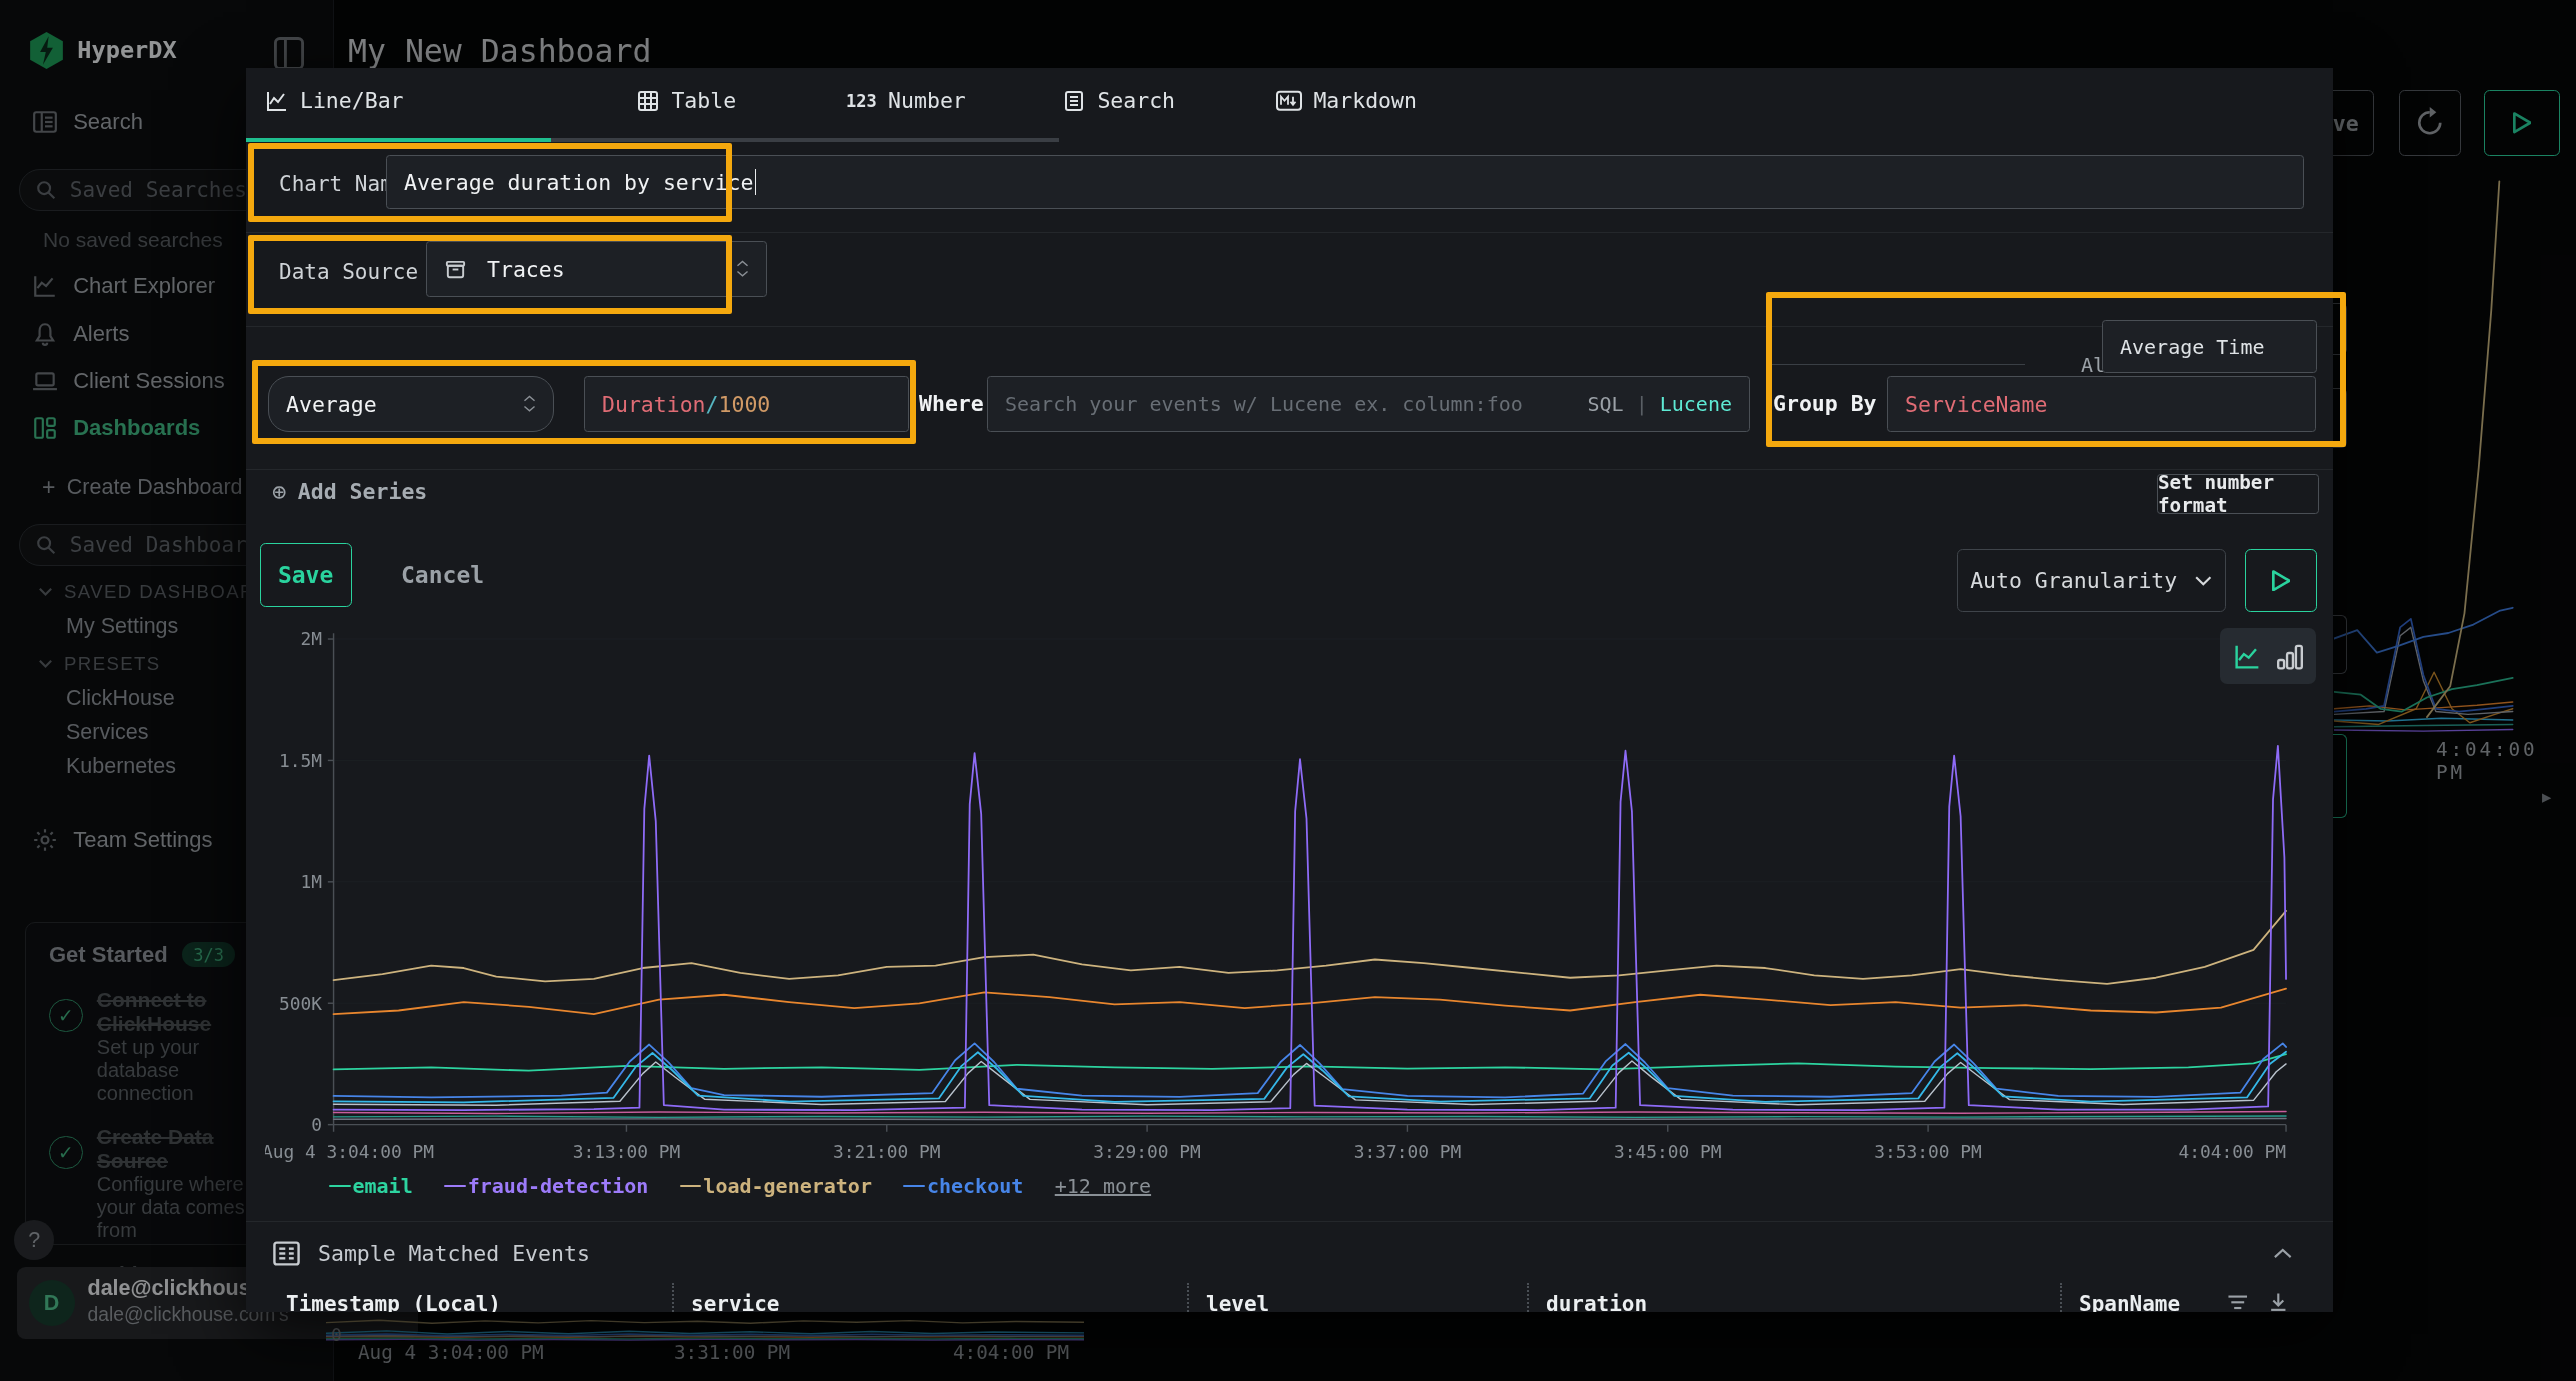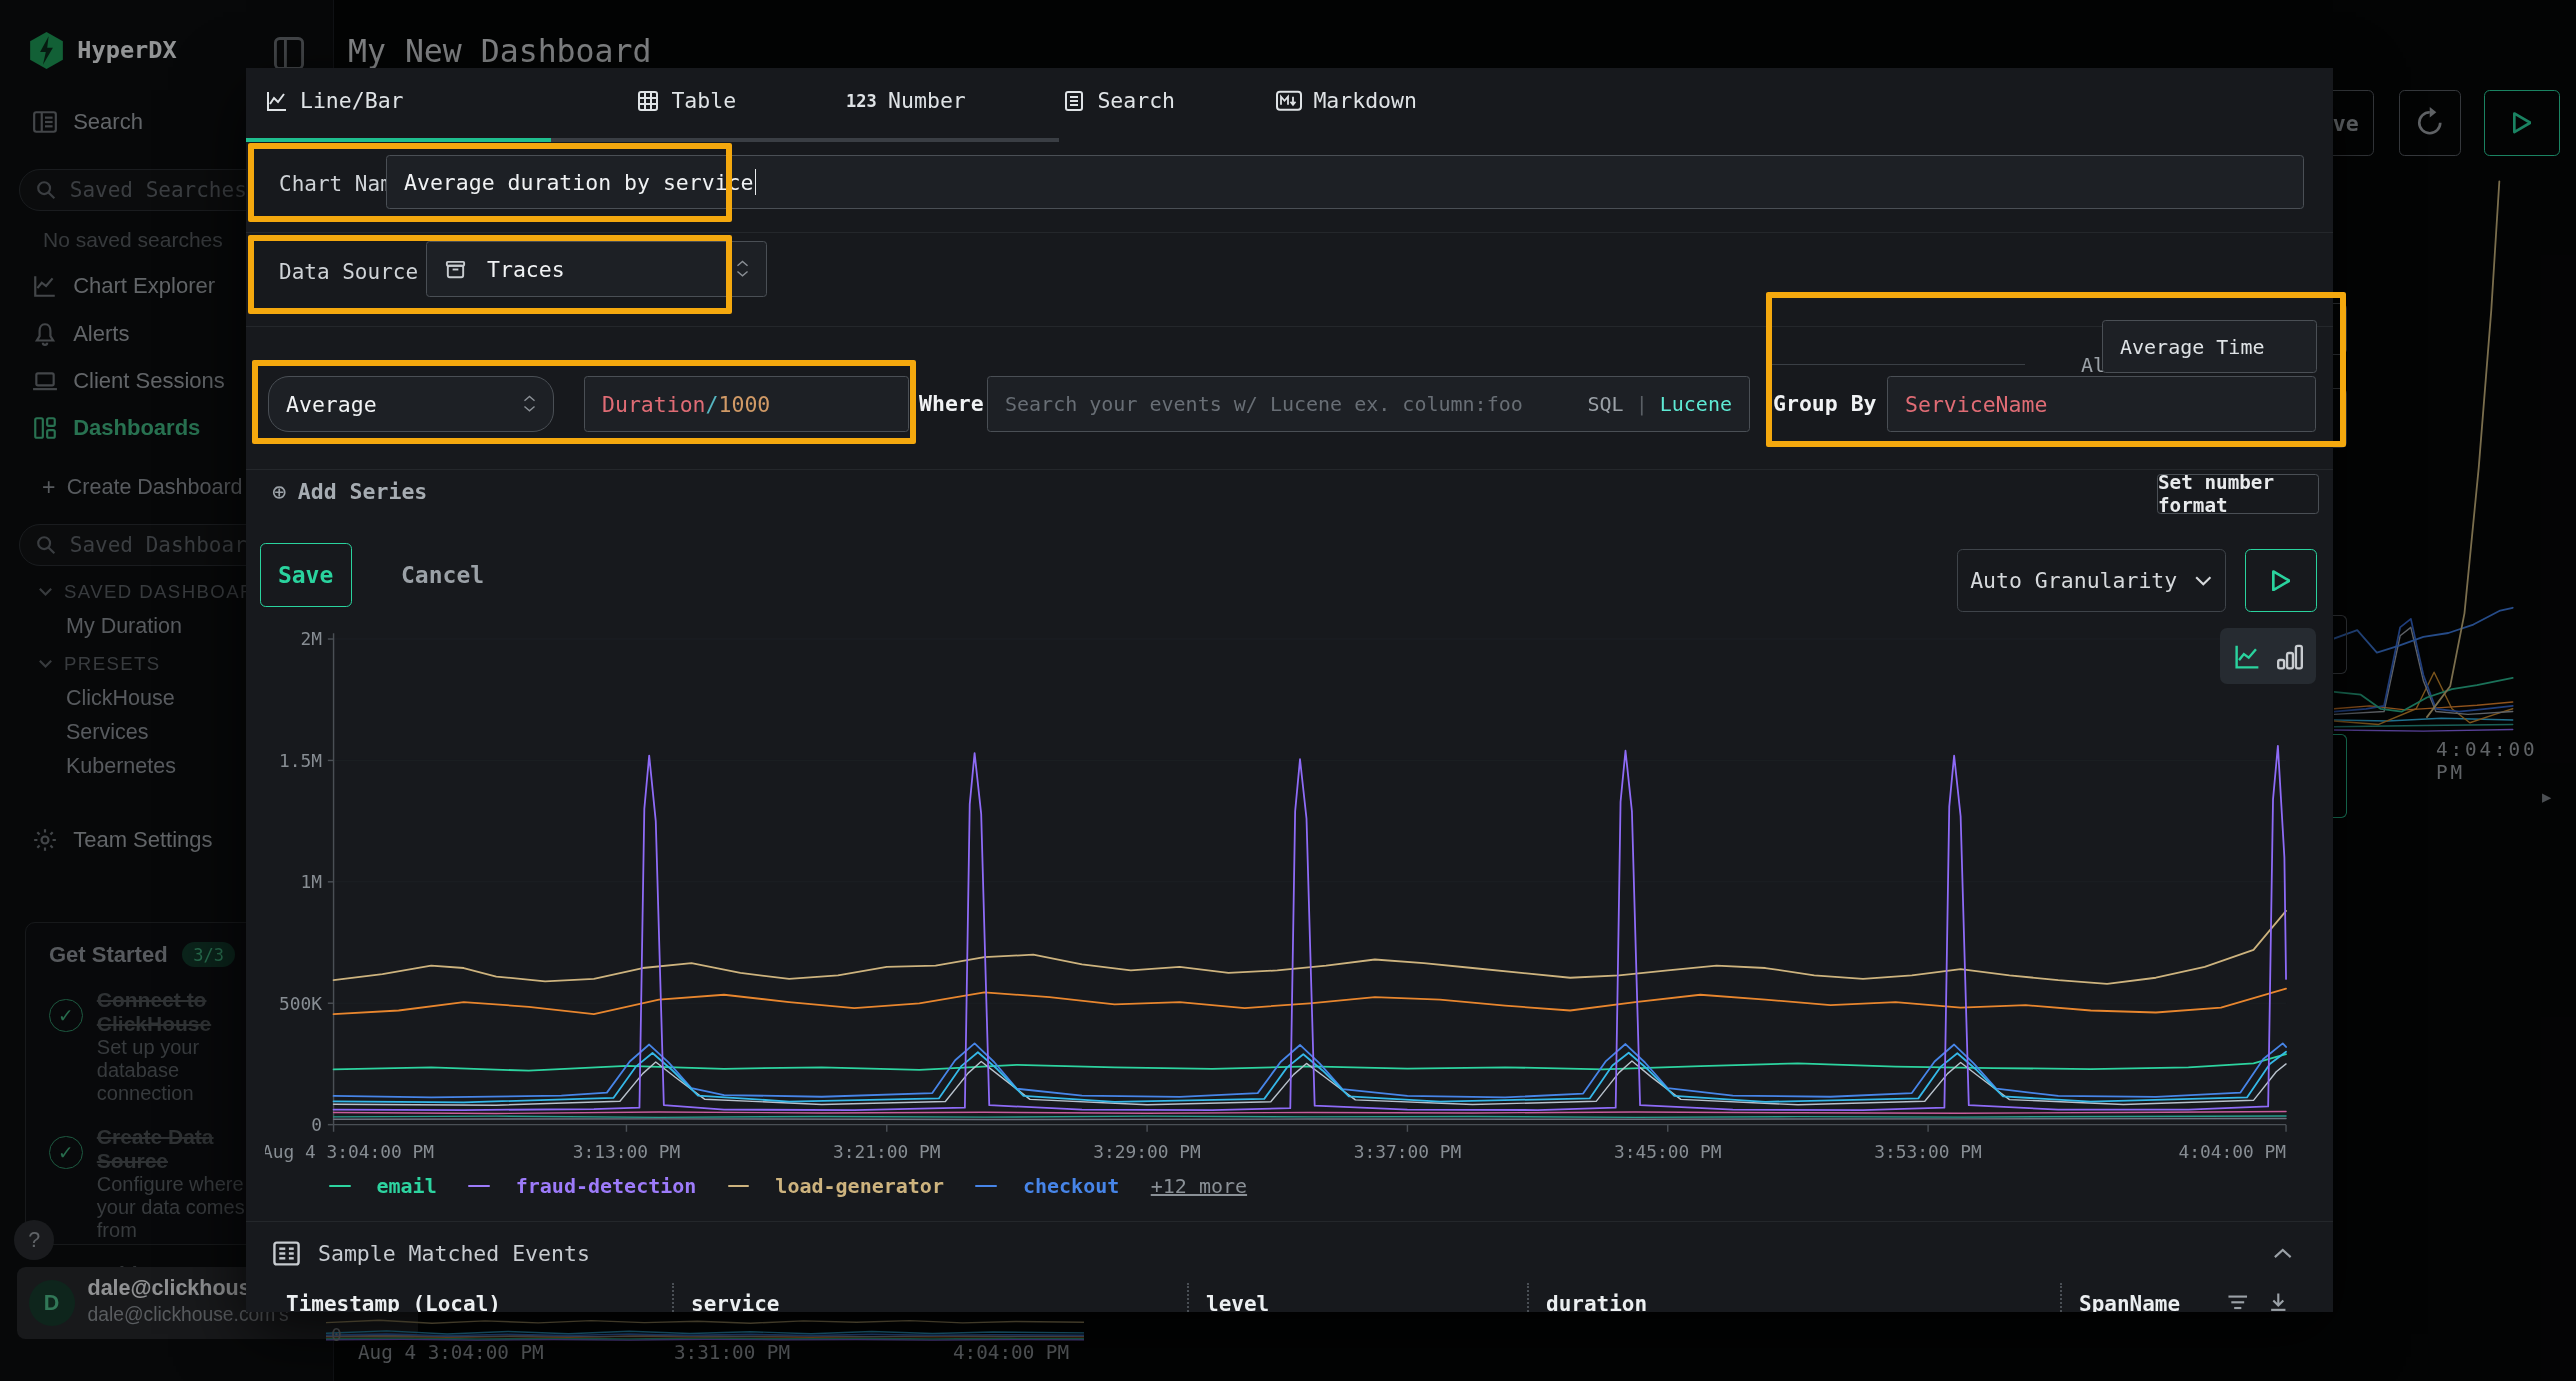--- a/index.html
+++ b/index.html
@@ -41,21 +41,21 @@
          box-shadow:0 21.5px 64px rgba(0,0,0,.75);font-family:"DejaVu Sans Mono",monospace;overflow:hidden;}
   .tab{position:absolute;top:20px;display:flex;align-items:center;gap:11.4px;color:#dfe3e6;font-size:21.5px;}
   .rail{position:absolute;height:4.3px;top:70px;}
   .divider{position:absolute;left:0;width:2087px;height:0.7px;background:#24272b;}
   .fld-label{position:absolute;color:#cfd3d7;font-size:21px;white-space:nowrap;}
   .inp{position:absolute;background:#1d2025;border:0.7px solid #4a4f55;border-radius:3.6px;box-sizing:border-box;
        display:flex;align-items:center;color:#f0f2f4;font-size:21.5px;padding:0 17px;}
   .sel-chev{margin-left:auto;display:flex;flex-direction:column;gap:2.9px;}
   .caret{display:inline-block;width:1.4px;height:26px;background:#e8eaec;margin-left:1.4px;}
   .btn{position:absolute;box-sizing:border-box;display:flex;align-items:center;justify-content:center;border-radius:5.7px;}
-  .legend-item{display:flex;align-items:center;gap:26px;font-size:20px;font-weight:bold;}
+  .legend-item{display:flex;align-items:center;gap:2px;font-size:20px;font-weight:bold;}
   .legend-dash{width:21.5px;height:2.9px;border-radius:1.4px;}
   #tbl-head{position:absolute;left:0;top:1215px;width:2087px;height:29px;display:grid;
             grid-template-columns:386px 515px 340px 533px auto;padding-left:40px;box-sizing:border-box;}
   #tbl-head .th{color:#eceff1;font-size:21px;font-weight:bold;padding-top:8.6px;white-space:nowrap;}
   #tbl-head .th.sep{border-left:2.9px dotted #4a4f55;padding-left:17px;}
   text{font-family:"DejaVu Sans Mono",monospace;}
   
   .anno{position:absolute;border:6.4px solid #f4a80e;border-radius:2.1px;box-sizing:border-box;z-index:60;}
 </style>
 </head>
@@ -144,21 +144,21 @@
           </svg>
         <span>Saved Dashboards</span>
       </div>
 
       <div class="section-lbl" style="top:581px;">
         <svg width="17" height="11.4" viewBox="0 0 24 16">
             <polyline points="4,4 12,12 20,4" fill="none" stroke="#5b6065" stroke-width="3"></polyline>
           </svg>
         <span>SAVED DASHBOARD</span>
       </div>
-      <div class="sub-item" style="top:614px;">My Duration</div>
+      <div class="sub-item" style="top:614px;">My Settings</div>
 
       <div class="section-lbl" style="top:653px;">
         <svg width="17" height="11.4" viewBox="0 0 24 16">
             <polyline points="4,4 12,12 20,4" fill="none" stroke="#5b6065" stroke-width="3"></polyline>
           </svg>
         <span>PRESETS</span>
       </div>
       <div class="sub-item" style="top:686px;">ClickHouse</div>
       <div class="sub-item" style="top:720px;">Services</div>
       <div class="sub-item" style="top:754px;">Kubernetes</div>

